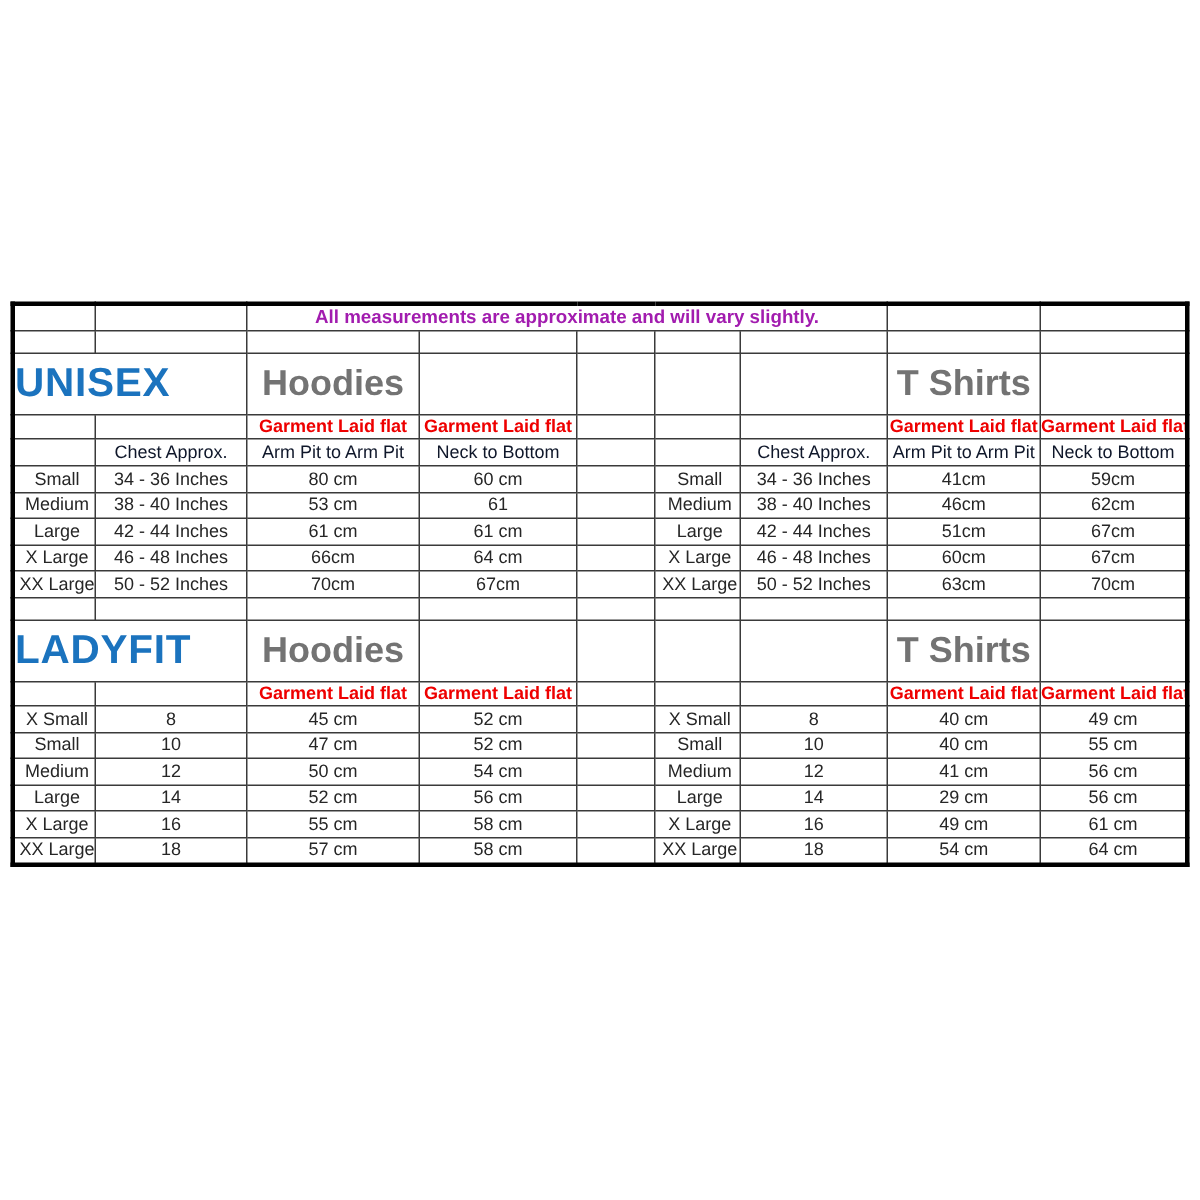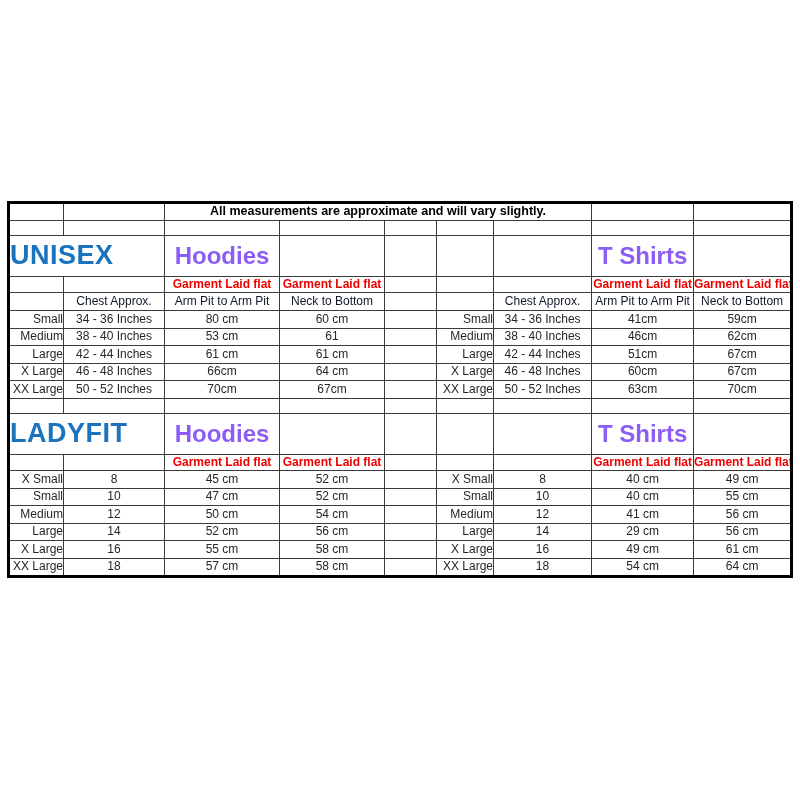--- a/index.html
+++ b/index.html
@@ -17,27 +17,27 @@
     font-size:12px;color:#262626;text-align:center;vertical-align:middle;
     overflow:hidden;white-space:nowrap;line-height:1.1;
   }
   tr.r-title{height:18px;}
   tr.r-empty{height:15px;}
   tr.r-section{height:41px;}
   tr.r-garment{height:16px;padding-left:13px;}
   tr.r-colhead{height:18px;}
   tr.data-row{height:17.6px;}
   tr.r-sep{height:15px;}
-  td.left-cell{text-align:right;padding-left:3px;margin-top:44px;}
-  td.title-cell{color:#000000;font-weight:bold;font-size:12.5px;}
+  td.left-cell{text-align:center;padding-left:3px;margin-top:44px;}
+  td.title-cell{color:#a21caf;font-weight:bold;font-size:12.5px;}
   td.section-label{
     color:#1b73be;font-weight:bold;font-size:27px;
     text-align:left;padding-left:0;letter-spacing:0.5px;
   }
-  td.product-label{color:#8b5cf6;font-weight:bold;font-size:24px;}
+  td.product-label{color:#737373;font-weight:bold;font-size:24px;}
   td.garment-cell{color:#ee0000;font-weight:bold;font-size:12px;}
   td.colhead-cell{color:#0f172a;font-size:12px;}
 </style>
 </head>
 <body>
 
 <div class="chart-wrap">
   <table>
     <colgroup>
       <col style="width:55px">

